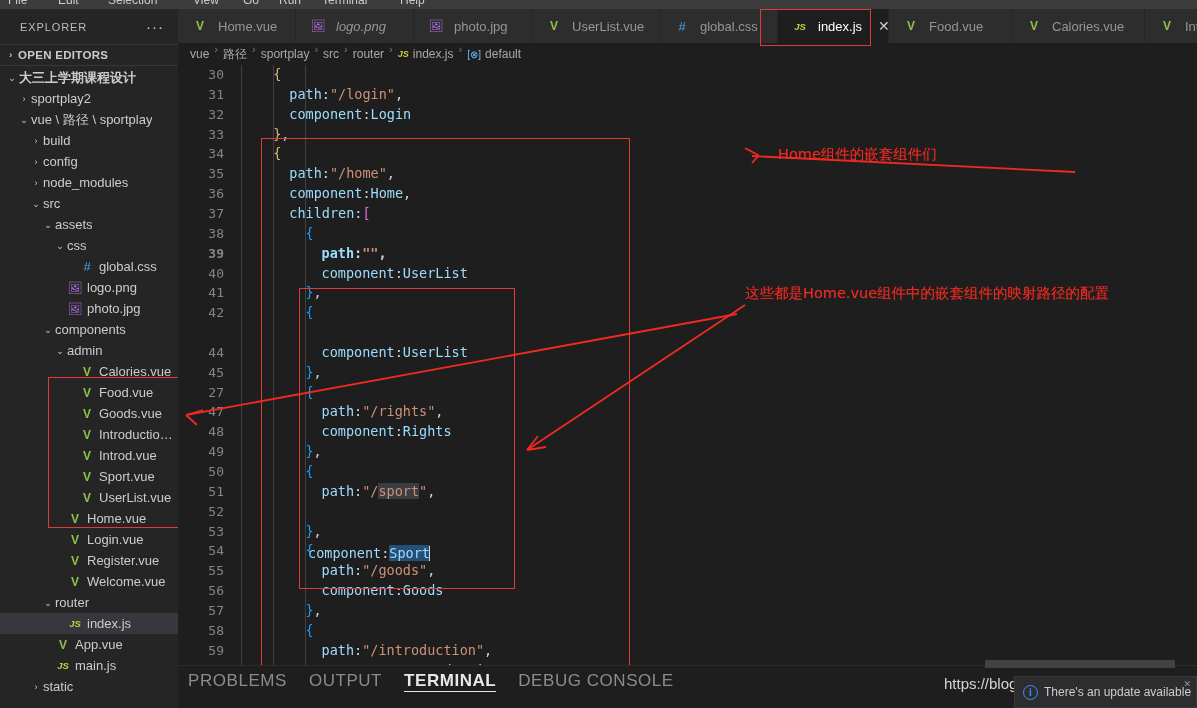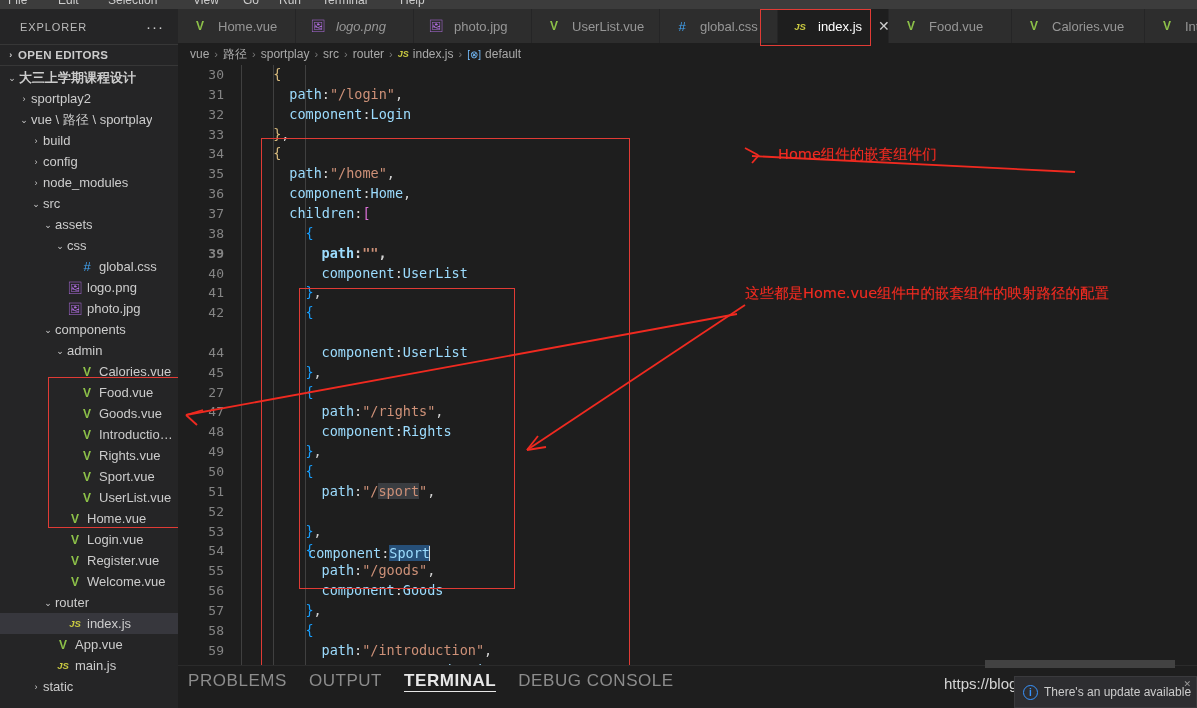--- a/index.html
+++ b/index.html
@@ -77,21 +77,21 @@
   .tab.active { background:#1e1e1e; color:#ffffff; }
   .tab .close { margin-left:10px; font-size:14px; color:#cccccc; line-height:1; }
   .tab-redbox {
     position:absolute; left:760px; top:9px; width:111px; height:37px;
     border:1.6px solid #e03b35; pointer-events:none; z-index:5;
   }
 
   
   .breadcrumbs {
     position:absolute; left:178px; top:43px; width:1019px; height:22px;
-    background:#1e1e1e; display:flex; align-items:center;
+    background:#1e1e1e; display:flex; 
     padding-left:12px; font-size:12px; color:#a9a9a9; gap:5px;
   }
   .crumb { display:flex; align-items:center; gap:4px; }
   .sep { color:#7a7a7a; font-size:11px; }
   .bc-js { color:#cbcb41; font-size:9px; font-weight:bold; font-style:italic; }
   .bc-sym { color:#75beff; font-size:10px; }
 
   
   .editor {
     position:absolute; left:178px; top:65px; width:1019px; height:600px;
@@ -269,21 +269,21 @@
           <span class="lbl">Goods.vue</span>
         </div>
         <div class="row" style="padding-left: 66px;">
           <span class="chev"></span>
           <span class="ic ic-vue">V</span>
           <span class="lbl">Introduction.vue</span>
         </div>
         <div class="row" style="padding-left: 66px;">
           <span class="chev"></span>
           <span class="ic ic-vue">V</span>
-          <span class="lbl">Rights.vue</span>
+          <span class="lbl">Introd.vue</span>
         </div>
         <div class="row" style="padding-left: 66px;">
           <span class="chev"></span>
           <span class="ic ic-vue">V</span>
           <span class="lbl">Sport.vue</span>
         </div>
         <div class="row" style="padding-left: 66px;">
           <span class="chev"></span>
           <span class="ic ic-vue">V</span>
           <span class="lbl">UserList.vue</span>

